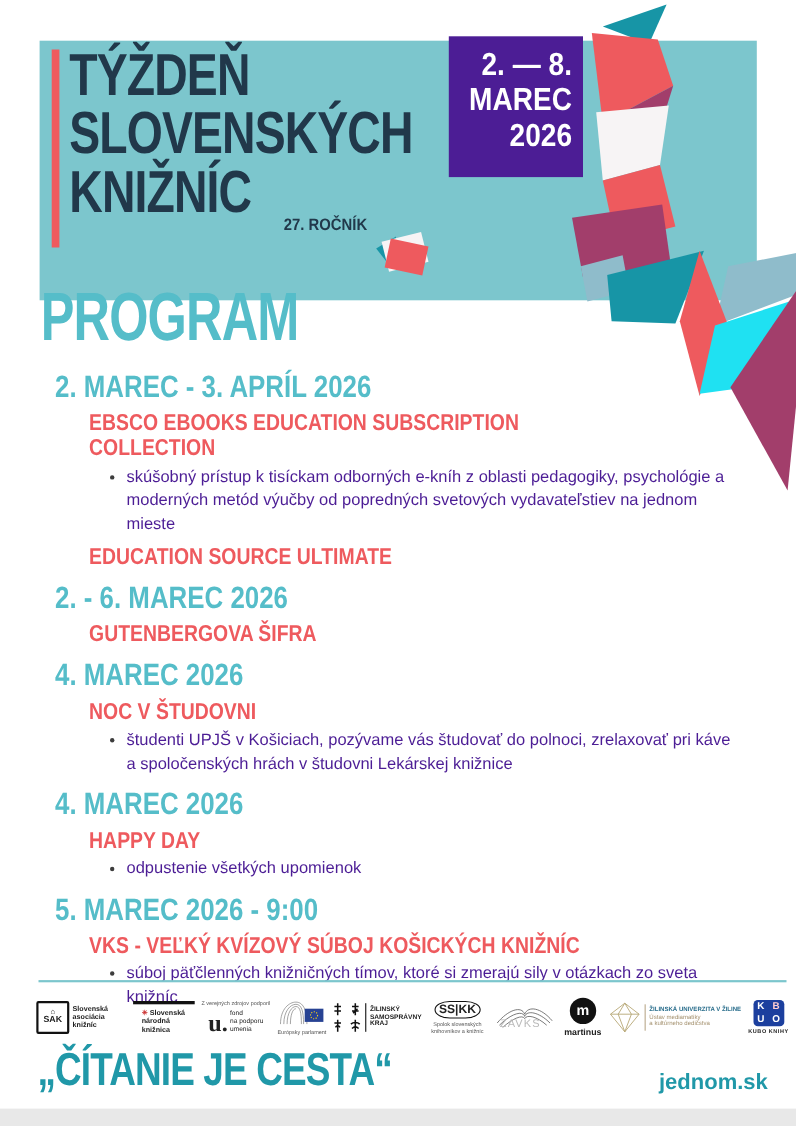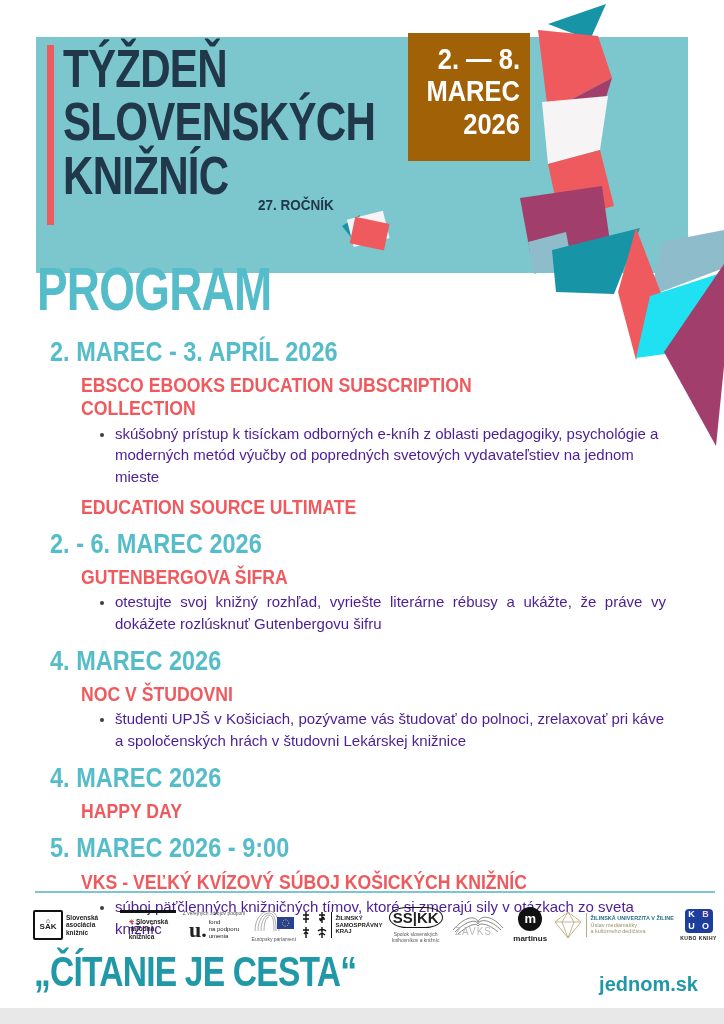--- a/index.html
+++ b/index.html
@@ -6,21 +6,21 @@
   .page{position:relative;width:724px;height:1008px;background:#ffffff;overflow:hidden;
         font-family:"Liberation Sans",sans-serif;margin:0 auto;}
   .condensed{transform-origin:left top;}
   
   .header-bg{position:absolute;left:36px;top:37px;width:652px;height:236px;background:#7cc6cd;}
   .red-bar{position:absolute;left:47px;top:45px;width:7px;height:180px;background:#ee5a5e;}
   .main-title{position:absolute;left:63px;top:42px;color:#21384a;font-weight:bold;
               font-size:54px;line-height:0.99;letter-spacing:-1px;transform:scaleX(0.78);}
   .edition{position:absolute;left:258px;top:196px;color:#21384a;font-weight:bold;
            font-size:15px;transform:scaleX(0.9);transform-origin:left top;}
-  .date-box{position:absolute;left:408px;top:33px;width:122px;height:128px;background:#a16207;
+  .date-box{position:absolute;left:408px;top:33px;width:122px;height:128px;background:#4c1d95;
             color:#fff;font-weight:bold;text-align:right;padding:10px 10px 0 0;box-sizing:border-box;}
   .date-box div{font-size:29px;line-height:1.12;transform:scaleX(0.88);transform-origin:right top;}
   .ribbon{position:absolute;left:520px;top:0;width:204px;height:460px;}
   .book-icon{position:absolute;left:334px;top:210px;width:60px;height:46px;}
   
   .program-title{position:absolute;left:37px;top:258px;color:#55bdc9;font-weight:bold;
                  font-size:62px;line-height:1;transform:scaleX(0.74);letter-spacing:-1px;}
   .content{position:absolute;left:50px;top:326px;width:622px;}
   .sec-date{color:#55bdc9;font-weight:bold;font-size:28px;line-height:1.05;
             margin:11px 0 5px;transform:scaleX(0.84);transform-origin:left top;letter-spacing:0;}
@@ -56,21 +56,21 @@
   .uniza{display:flex;align-items:center;gap:3px;}
   .uniza .vline{width:1px;height:24px;background:#b9a98a;}
   .uniza .t1{font-size:5.5px;font-weight:bold;color:#2a6e8c;line-height:1.25;}
   .uniza .t2{font-size:5.5px;color:#a3906d;line-height:1.25;}
   .kubo{display:flex;flex-direction:column;align-items:center;}
   .kubo .sq{width:28px;height:24px;background:#1c3f9e;border-radius:4px;color:#fff;font-weight:bold;
             font-size:9px;display:grid;grid-template-columns:1fr 1fr;place-items:center;line-height:1;}
   .kubo .sq span:nth-child(2){color:#ffccd0;}
   .kubo .cap{font-size:5px;letter-spacing:0.5px;}
   .sskk{display:flex;flex-direction:column;align-items:center;}
-  .sskk .bookmark{font-size:15px;font-weight:bold;border:1px solid #111;border-radius:40%/60%;padding:1px 3px;}
+  .sskk .bookmark{font-size:11px;font-weight:bold;border:1px solid #111;border-radius:40%/60%;padding:1px 3px;}
   .zavks{position:relative;width:58px;height:34px;}
   .zavks .ghost{position:absolute;left:6px;top:18px;font-size:10px;font-weight:normal;color:#b9b9b9;letter-spacing:1px;}
   .slogan{position:absolute;left:34px;top:948px;color:#2098a8;font-weight:bold;font-size:42px;
           transform:scaleX(0.8);transform-origin:left top;letter-spacing:-1px;}
   .website{position:absolute;right:26px;top:973px;color:#2098a8;font-weight:bold;font-size:20px;}
 </style>
 </head>
 <body>
 
 <div class="page">
@@ -120,32 +120,32 @@
 
     <div class="sec-date">2. MAREC - 3. APRÍL 2026</div>
     <div class="event-title">EBSCO EBOOKS EDUCATION SUBSCRIPTION COLLECTION</div>
     <ul class="bullets">
       <li>skúšobný prístup k tisíckam odborných e-kníh z oblasti pedagogiky, psychológie a moderných metód výučby od popredných svetových vydavateľstiev na jednom mieste</li>
     </ul>
     <div class="event-title">EDUCATION SOURCE ULTIMATE</div>
 
     <div class="sec-date">2. - 6. MAREC 2026</div>
     <div class="event-title">GUTENBERGOVA ŠIFRA</div>
-    <ul class="bullets just">
-      <li>otestujte svoj knižný rozhľad, vyriešte literárne rébusy a ukážte, že práve vy dokážete rozlúsknuť Gutenbergovu šifru</li>
-    </ul>
 
     <div class="sec-date">4. MAREC 2026</div>
     <div class="event-title">NOC V ŠTUDOVNI</div>
     <ul class="bullets">
       <li>študenti UPJŠ v Košiciach, pozývame vás študovať do polnoci, zrelaxovať pri káve a spoločenských hrách v študovni Lekárskej knižnice</li>
     </ul>
 
     <div class="sec-date">4. MAREC 2026</div>
     <div class="event-title">HAPPY DAY</div>
+    <ul class="bullets">
+      <li>odpustenie všetkých upomienok</li>
+    </ul>
 
     <div class="sec-date">5. MAREC 2026 - 9:00</div>
     <div class="event-title">VKS - VEĽKÝ KVÍZOVÝ SÚBOJ KOŠICKÝCH KNIŽNÍC</div>
     <ul class="bullets">
       <li>súboj päťčlenných knižničných tímov, ktoré si zmerajú sily v otázkach zo sveta knižníc</li>
     </ul>
 
   </div>
 
   <div class="rule"></div>

